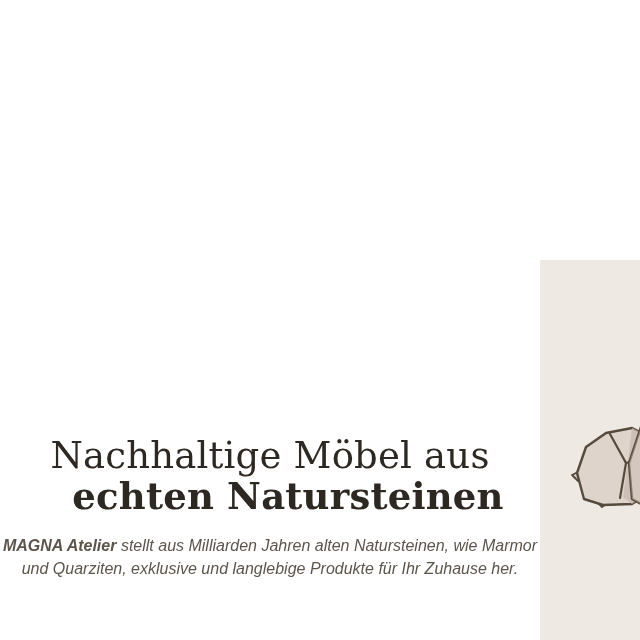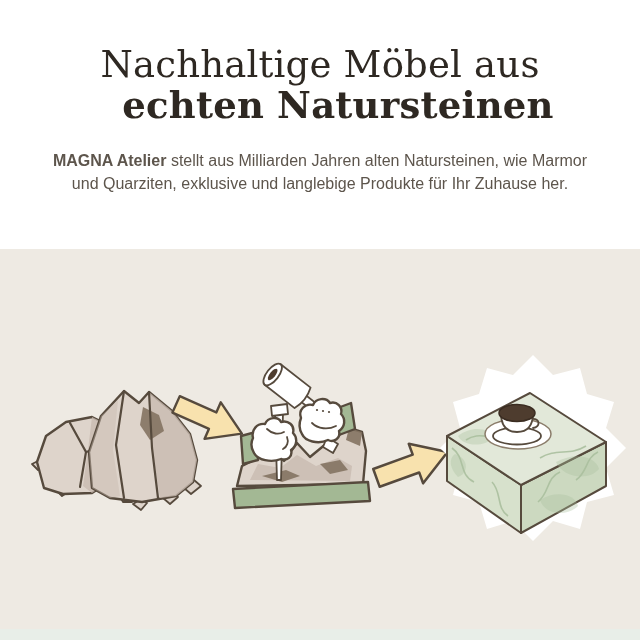--- a/index.html
+++ b/index.html
@@ -1,38 +1,39 @@
 <!DOCTYPE html>
 <html style="--page-bg: #ffffff; --section-bg: #eeeae3; --bottom-strip: #e8eee8; --heading-text: #2e2822; --body-text: #5d554c; --outline: #564a3d; --arrow-fill: #f8e2ae; --rock-fill: #ded4cb; --rock-shade: #c8bab0; --rock-dark: #847362; --green-accent: #a3b894; --stone-top: #e2e8d9; --stone-left: #d7e1cc; --stone-right: #ccd9c0; --vein: #aabf9d; --coffee: #4e3c2e;"><head>
 <meta charset="utf-8">
 <style>
   html,body{margin:0;padding:0;}
   body{
     width:640px;height:640px;overflow:hidden;
     background:var(--page-bg,#ffffff);
     font-family:"Liberation Sans",sans-serif;
   }
-  .page{width:640px;height:640px;display:flex;flex-direction:column;}
+  .page{width:640px;height:640px;display:flex;flex-direction:row;align-items:flex-end;}
 
   
   .hero{
     height:249px;box-sizing:border-box;background:var(--page-bg,#ffffff);
     text-align:center;padding-top:45px;
   }
   .hero h1{
     margin:0;font-family:"DejaVu Serif","Liberation Serif",serif;
     font-weight:400;font-size:37px;line-height:1.09;
     color:var(--heading-text,#2e2822);letter-spacing:.2px;
   }
   .hero h1 .t1,.hero h1 .t2{display:block;}
   .hero h1 .t2{font-weight:700;padding-left:36px;}
   .hero p{
-    margin:23px auto 0;width:540px;
+    margin:17px auto 0;width:540px;
     font-size:16px;line-height:1.47;
     color:var(--body-text,#5d554c);
+    font-style:italic;
   }
   .hero p strong{font-weight:700;}
 
   
   .process{
     height:380px;background:var(--section-bg,#eeeae3);
     position:relative;overflow:hidden;
   }
   .process svg{display:block;margin-top:81px;}
 

